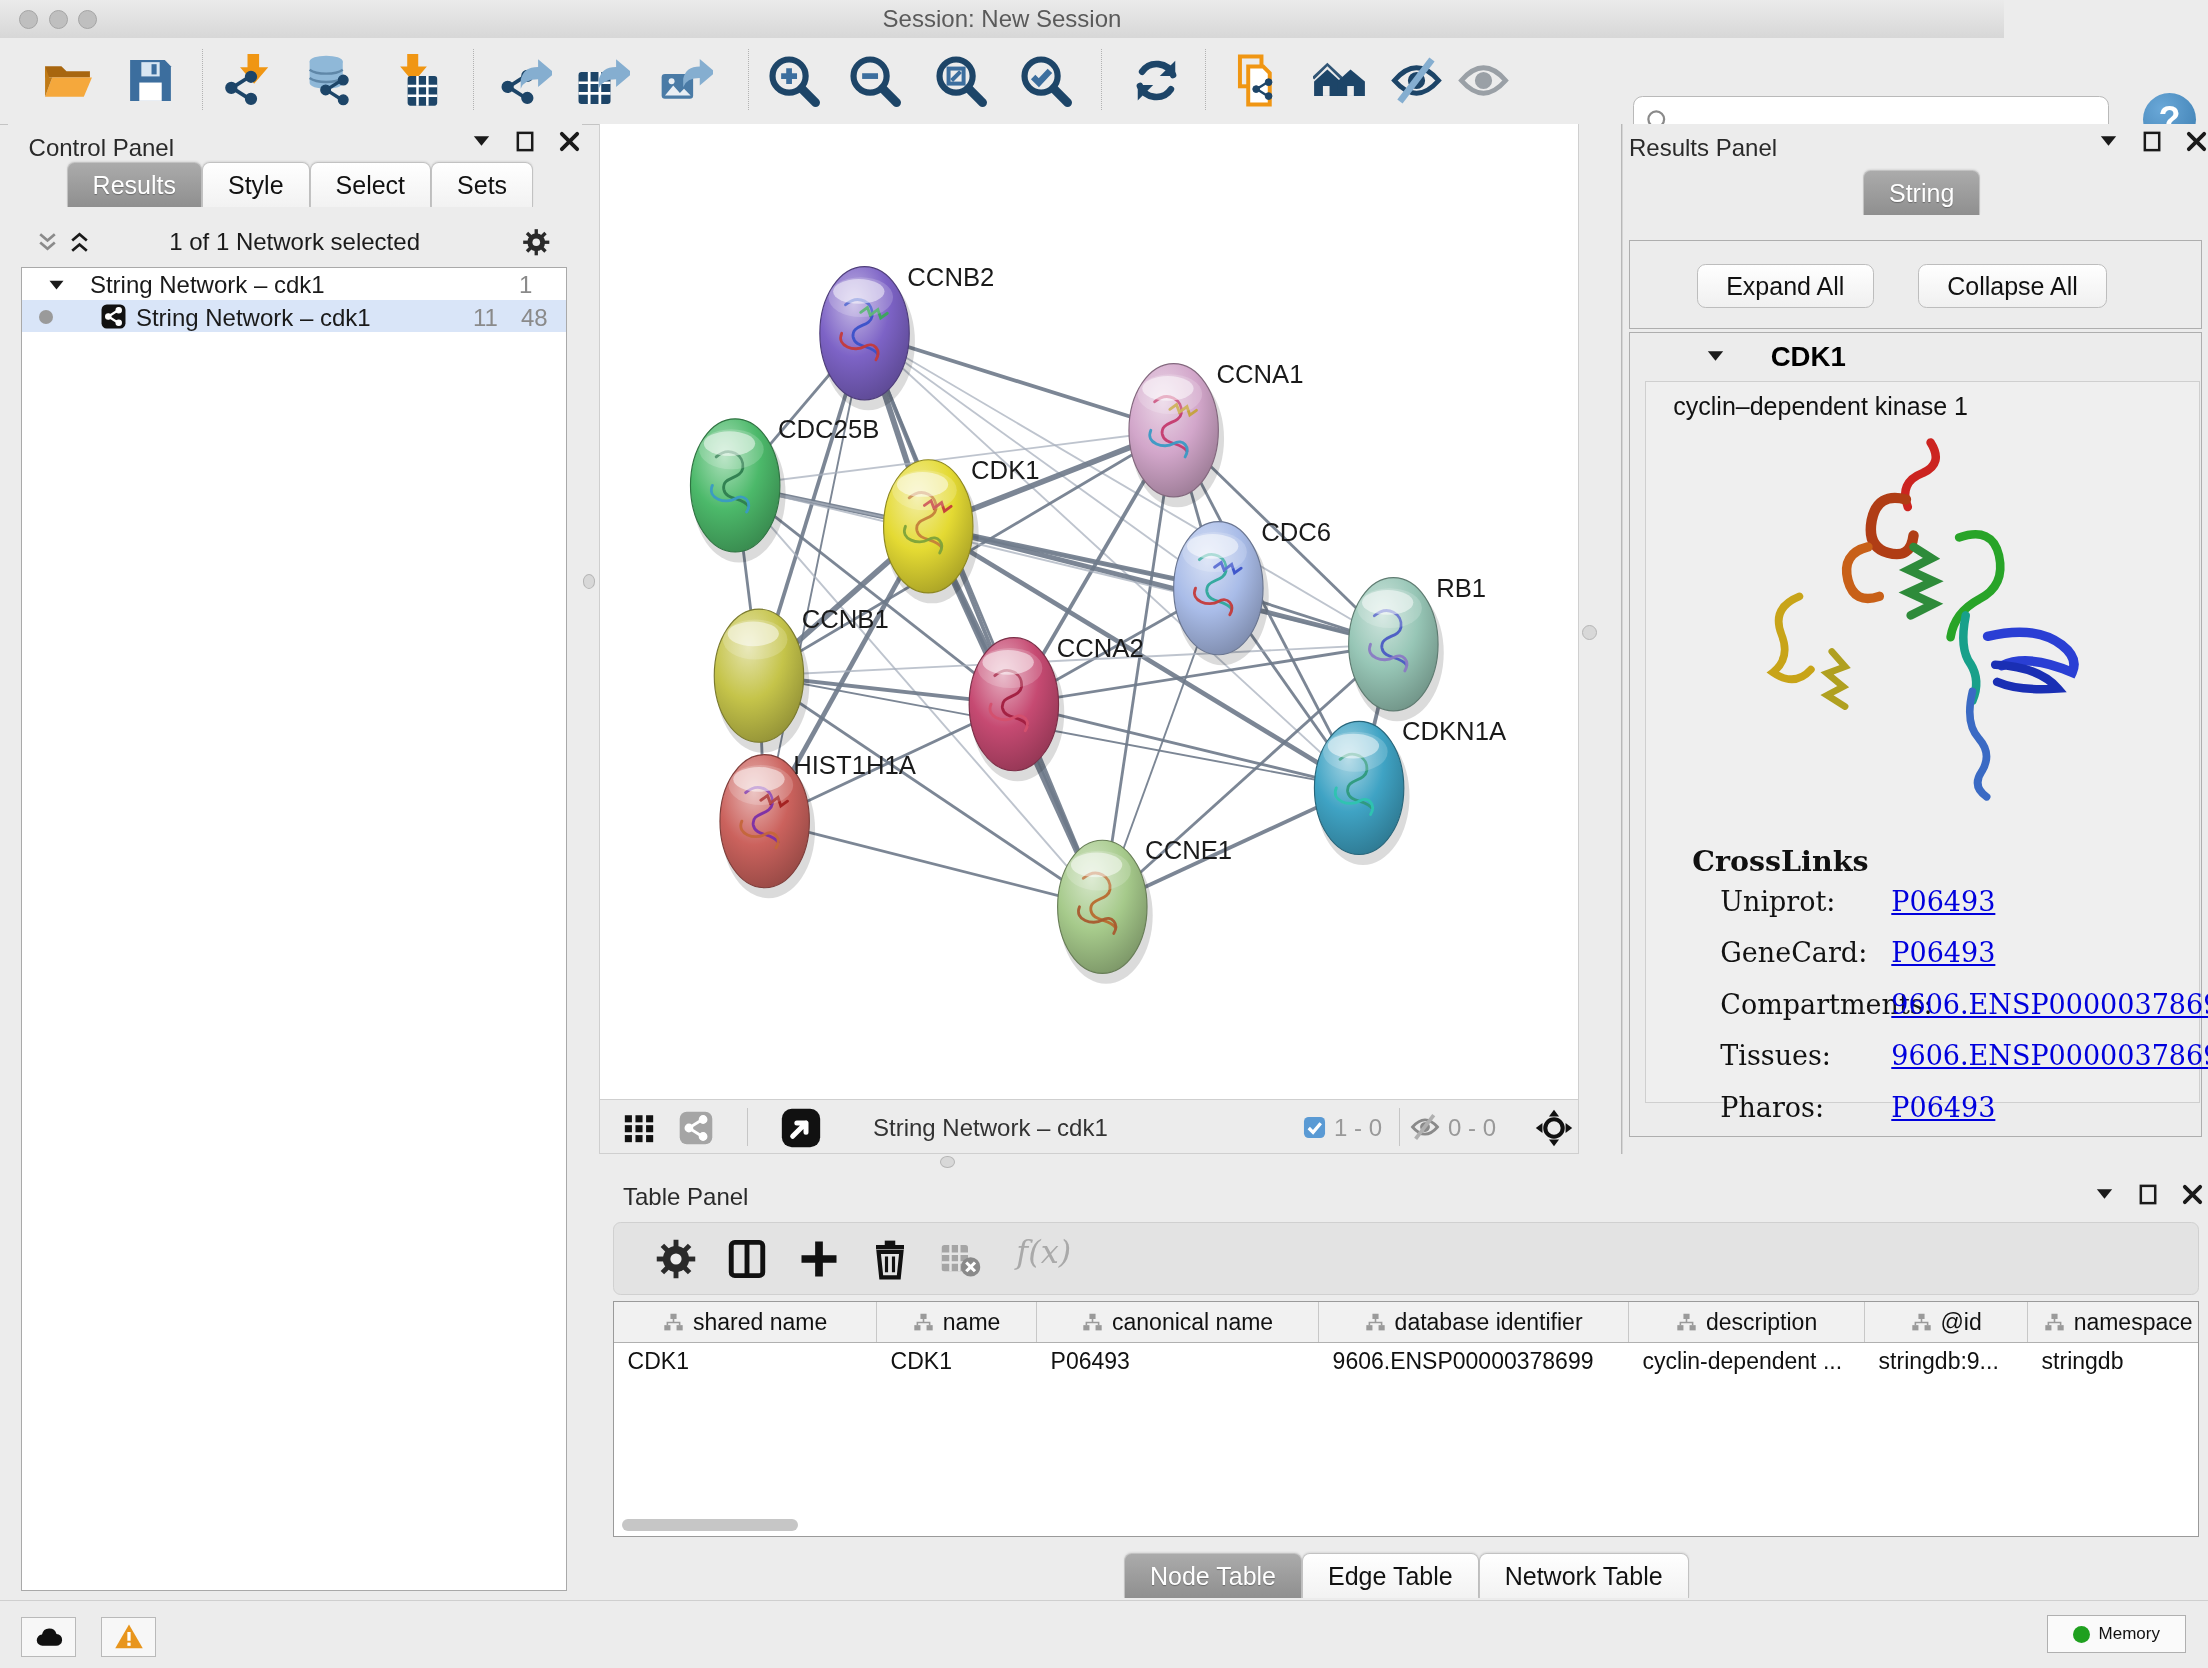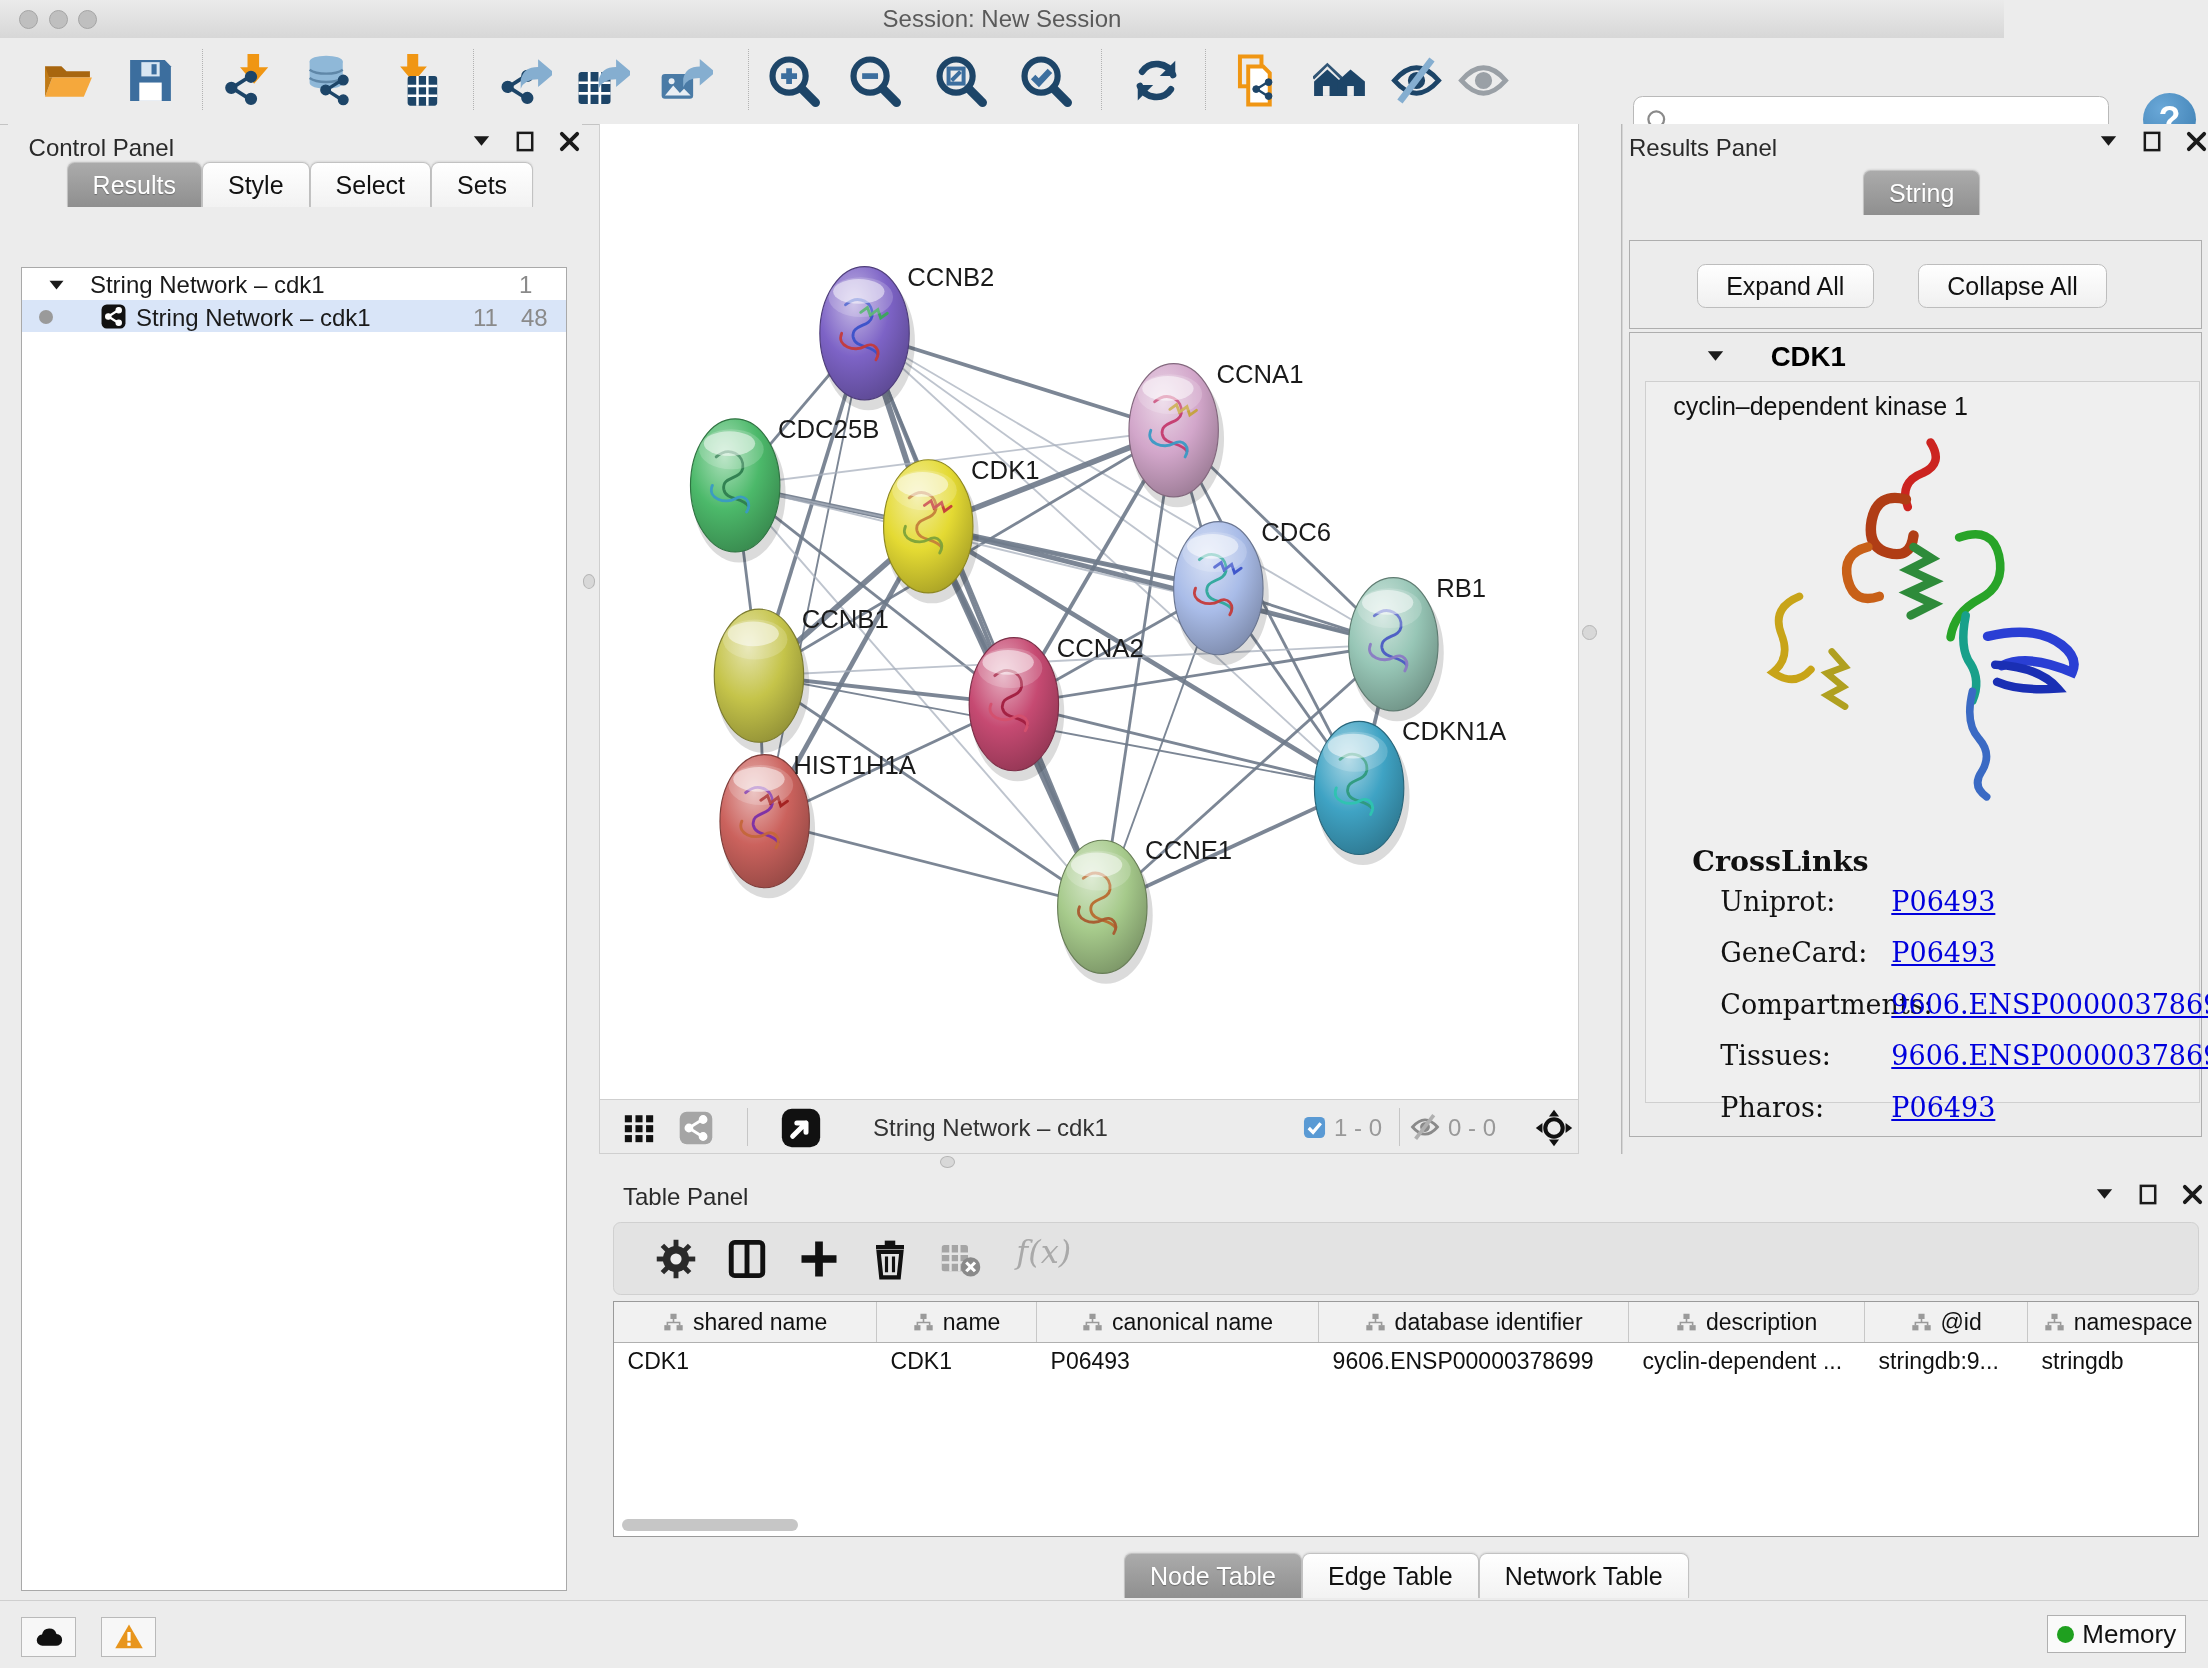--- a/index.html
+++ b/index.html
@@ -65,21 +65,21 @@
   .th{display:flex;align-items:center;justify-content:center;gap:8.6px;border-right:1px solid #c8c8c8;font-size:23px;color:#111;box-sizing:border-box;flex:none;}
   .th svg{width:21px;height:21px;}
   .td-row{display:flex;height:36px;}
   .td{font-size:23px;color:#111;line-height:36px;padding-left:13.3px;box-sizing:border-box;flex:none;overflow:hidden;white-space:nowrap;}
   #hscroll{position:absolute;left:7.6px;bottom:4.8px;width:176px;height:12.4px;border-radius:6.7px;background:#c6c6c6;}
   #tp-tabs{position:absolute;left:525px;top:381px;}
   
   #statusbar{left:0;top:1600px;width:2208px;height:68px;background:#ececec;border-top:1px solid #cfcfcf;}
   .sb-btn{position:absolute;top:16px;width:55px;height:40px;background:#f7f7f7;border:1.9px solid #b9b9b9;box-sizing:border-box;display:flex;align-items:center;justify-content:center;cursor:pointer;}
   .sb-btn svg{width:30px;height:30px;}
-  #memory-btn{position:absolute;left:2047px;top:14.3px;width:139px;height:38px;background:#fafafa;border:1px solid #b0b0b0;box-sizing:border-box;display:flex;align-items:center;justify-content:center;gap:8.6px;font-size:26px;color:#111;cursor:pointer;}
+  #memory-btn{position:absolute;left:2047px;top:14.3px;width:139px;height:38px;background:#fafafa;border:1px solid #b0b0b0;box-sizing:border-box;display:flex;align-items:center;justify-content:center;gap:8.6px;font-size:17px;color:#111;cursor:pointer;}
   #memory-dot{width:17px;height:17px;border-radius:50%;background:#1fa01f;}
   .net-label{font-size:27px;fill:#1a1a1a;font-family:"Liberation Sans",sans-serif;}
 </style>
 </head>
 <body>
 
 <svg width="0" height="0" style="position:absolute">
 <defs>
   <g id="g-share" fill="#1d4568" stroke="#1d4568">
         <line x1="6" y1="12" x2="17" y2="5" stroke-width="2.4"></line>
@@ -414,20 +414,32 @@
       <svg viewBox="0 0 24 24" width="23" height="23">
           <use href="#win-close"></use>
         </svg>
     </div>
     <div id="cp-tabs" class="tabs-row">
         <div class="tab active">Results</div>
         <div class="tab">Style</div>
         <div class="tab">Select</div>
         <div class="tab">Sets</div>
       </div>
+    <div id="cp-selrow">
+      <svg class="abs" style="left:27px;top:8.6px;width:25px;height:25px" viewBox="0 0 26 26" width="25" height="25">
+          <use href="#chev-dd"></use>
+        </svg>
+      <svg class="abs" style="left:59px;top:8.6px;width:25px;height:25px" viewBox="0 0 26 26" width="25" height="25">
+          <use href="#chev-du"></use>
+        </svg>
+      <div class="txt">1 of 1 Network selected</div>
+      <svg class="abs" style="left:514px;top:6.7px;width:28.5px;height:28.5px" viewBox="0 0 30 30" width="28.5" height="28.5">
+          <use href="#gear"></use>
+        </svg>
+    </div>
     <div id="tree-box">
       <div class="tree-row">
         <svg class="abs" style="left:24px;top:6.7px;width:21px;height:21px" viewBox="0 0 22 22" width="21" height="21">
             <use href="#tri-down"></use>
           </svg>
         <span class="abs" style="left:68px;top:2.9px">String Network – cdk1</span>
         <span class="tree-count" style="left:497px;top:2.9px">1</span>
       </div>
       <div class="tree-row sel">
         <span class="abs" style="left:17px;top:9.5px;width:14.3px;height:14.3px;border-radius:50%;background:#9a9a9a"></span>

